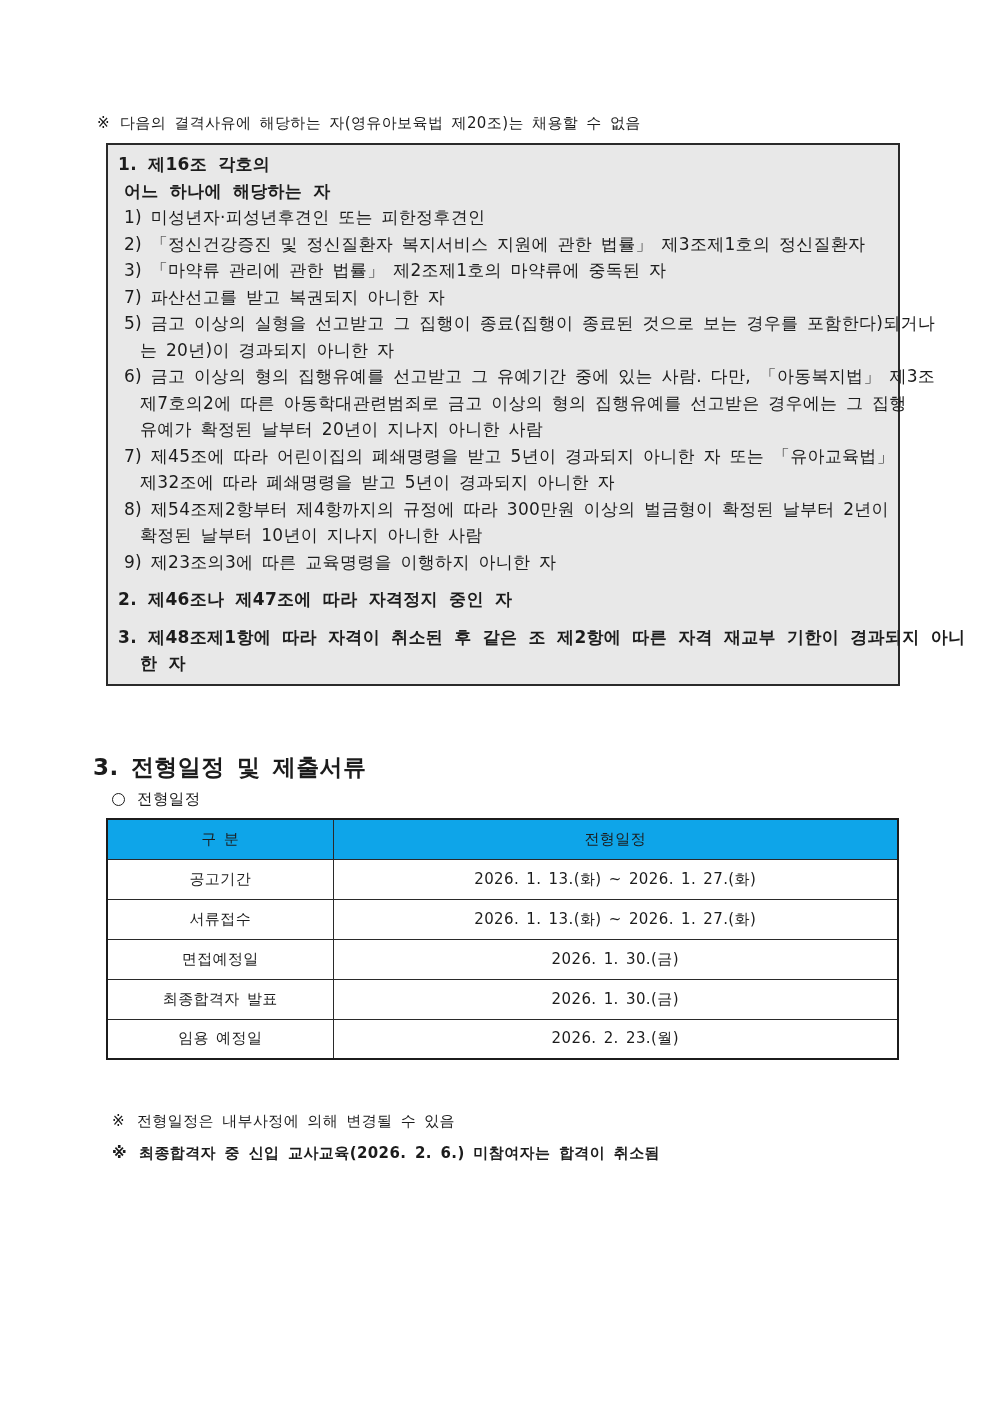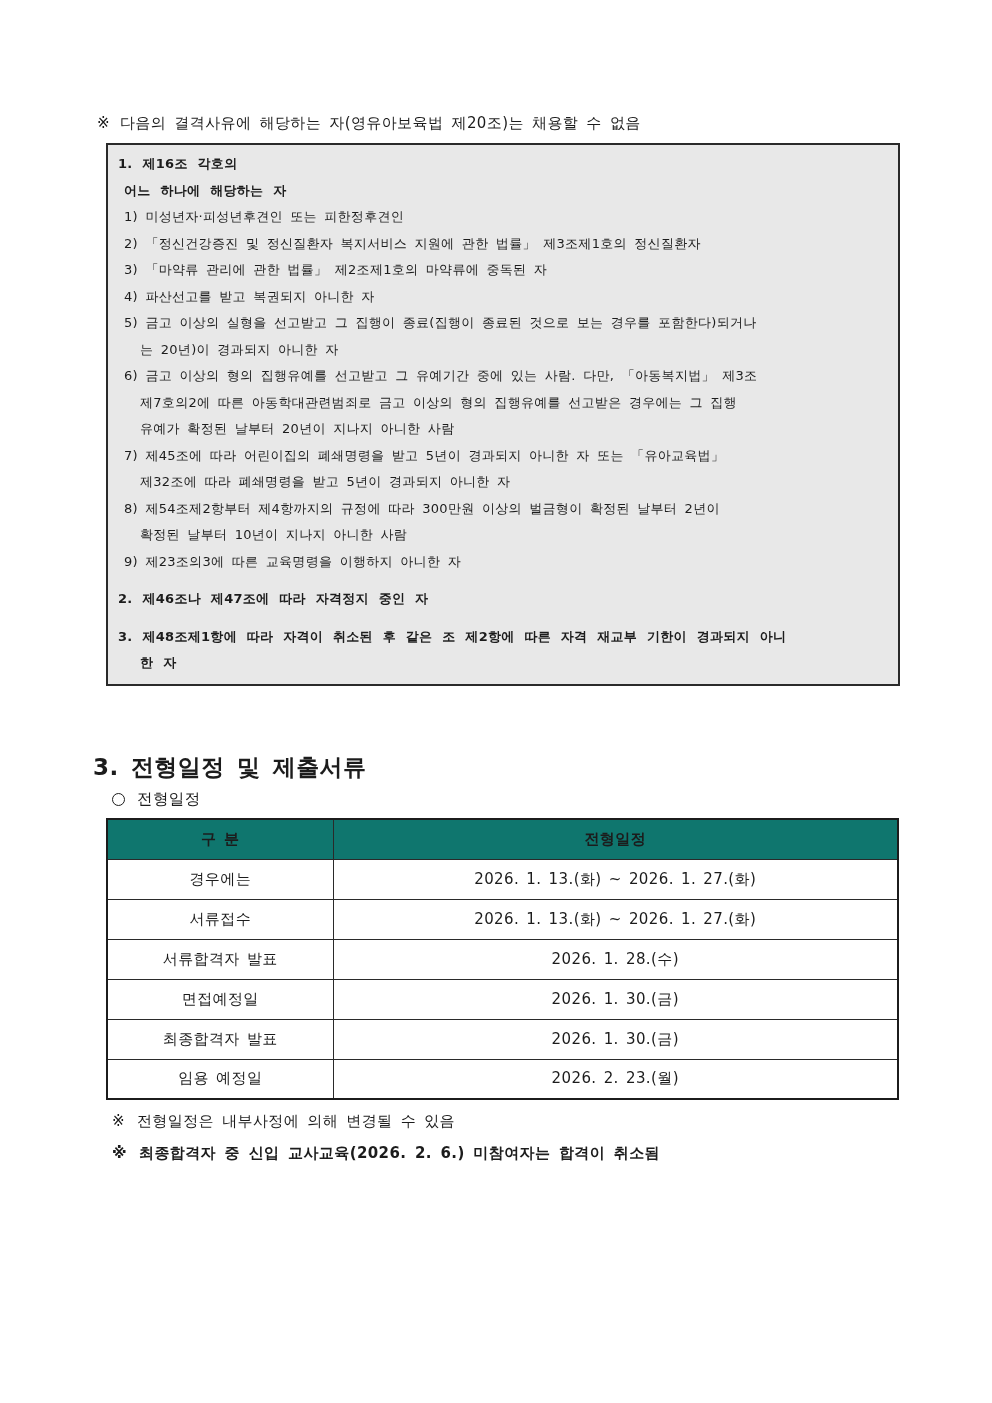--- a/index.html
+++ b/index.html
@@ -24,21 +24,21 @@
     display: flex; gap: 10px;
   }
 
   
   .disq-box {
     position: absolute;
     left: 106px; top: 143px; width: 794px;
     background: #e8e8e8;
     border: 2px solid #2a2a2a;
     padding: 6px 8px 7px 8px;
-    font-size: 13px;
+    font-size: 17px;
     letter-spacing: 0.3px;
     word-spacing: 3px;
   }
   .bl { line-height: 26.5px; white-space: nowrap; }
   .bl.bold { font-weight: bold; word-spacing: 5px; }
   .pl0 { padding-left: 2px; }
   .pl1 { padding-left: 8px; }
   .pl2 { padding-left: 24px; }
   .gap { margin-top: 11px; }
 
@@ -74,21 +74,21 @@
   }
   .schedule-table th, .schedule-table td {
     border: 1px solid #2a2a2a;
     height: 40px;
     text-align: center;
     vertical-align: middle;
     font-weight: normal;
     word-spacing: 2px;
   }
   .schedule-table { border: 2px solid #1c1c1c; }
-  .schedule-table thead th { background: #0f766e; font-weight: bold; }
+  .schedule-table thead th { background: #0ea5e9; }
   .schedule-table tbody td { background: #ffffff; }
   .col-label { width: 226px; }
 
   
   .notes {
     position: absolute;
     left: 112px; top: 1110px; width: 800px;
     font-size: 15px;
     letter-spacing: 0.4px; word-spacing: 3px;
   }
@@ -104,21 +104,21 @@
     <span>※</span>
     <span>다음의 결격사유에 해당하는 자(영유아보육법 제20조)는 채용할 수 없음</span>
   </div>
 
   <div class="disq-box">
     <div class="bl bold pl0">1. 제16조 각호의</div>
     <div class="bl bold pl1">어느 하나에 해당하는 자</div>
     <div class="bl pl1">1) 미성년자·피성년후견인 또는 피한정후견인</div>
     <div class="bl pl1">2) 「정신건강증진 및 정신질환자 복지서비스 지원에 관한 법률」 제3조제1호의 정신질환자</div>
     <div class="bl pl1">3) 「마약류 관리에 관한 법률」 제2조제1호의 마약류에 중독된 자</div>
-    <div class="bl pl1">4) 파산선고를 받고 복권되지 아니한 자</div>
+    <div class="bl pl1">7) 파산선고를 받고 복권되지 아니한 자</div>
     <div class="bl pl1">5) 금고 이상의 실형을 선고받고 그 집행이 종료(집행이 종료된 것으로 보는 경우를 포함한다)되거나</div>
     <div class="bl pl2">는 20년)이 경과되지 아니한 자</div>
     <div class="bl pl1">6) 금고 이상의 형의 집행유예를 선고받고 그 유예기간 중에 있는 사람. 다만, 「아동복지법」 제3조</div>
     <div class="bl pl2">제7호의2에 따른 아동학대관련범죄로 금고 이상의 형의 집행유예를 선고받은 경우에는 그 집행</div>
     <div class="bl pl2">유예가 확정된 날부터 20년이 지나지 아니한 사람</div>
     <div class="bl pl1">7) 제45조에 따라 어린이집의 폐쇄명령을 받고 5년이 경과되지 아니한 자 또는 「유아교육법」</div>
     <div class="bl pl2">제32조에 따라 폐쇄명령을 받고 5년이 경과되지 아니한 자</div>
     <div class="bl pl1">8) 제54조제2항부터 제4항까지의 규정에 따라 300만원 이상의 벌금형이 확정된 날부터 2년이</div>
     <div class="bl pl2">확정된 날부터 10년이 지나지 아니한 사람</div>
     <div class="bl pl1">9) 제23조의3에 따른 교육명령을 이행하지 아니한 자</div>
@@ -136,30 +136,26 @@
 
   <table class="schedule-table">
     <thead>
       <tr>
         <th class="col-label">구 분</th>
         <th>전형일정</th>
       </tr>
     </thead>
     <tbody>
       <tr>
-        <td>경우에는</td>
+        <td>공고기간</td>
         <td>2026. 1. 13.(화) ~ 2026. 1. 27.(화)</td>
       </tr>
       <tr>
         <td>서류접수</td>
         <td>2026. 1. 13.(화) ~ 2026. 1. 27.(화)</td>
-      </tr>
-      <tr>
-        <td>서류합격자 발표</td>
-        <td>2026. 1. 28.(수)</td>
       </tr>
       <tr>
         <td>면접예정일</td>
         <td>2026. 1. 30.(금)</td>
       </tr>
       <tr>
         <td>최종합격자 발표</td>
         <td>2026. 1. 30.(금)</td>
       </tr>
       <tr>

